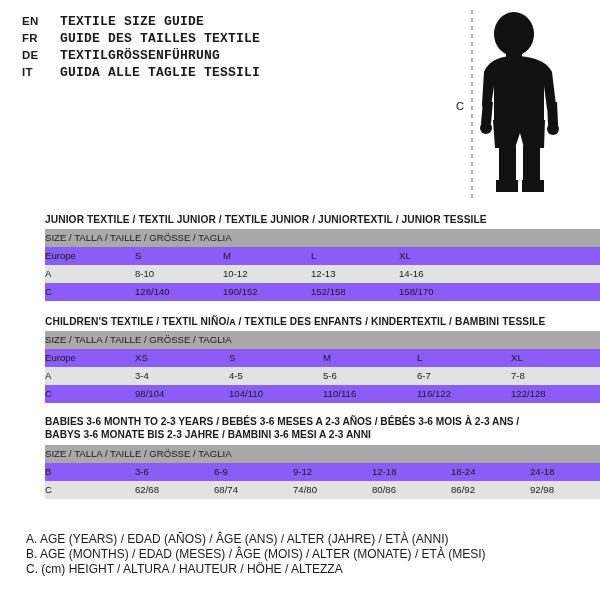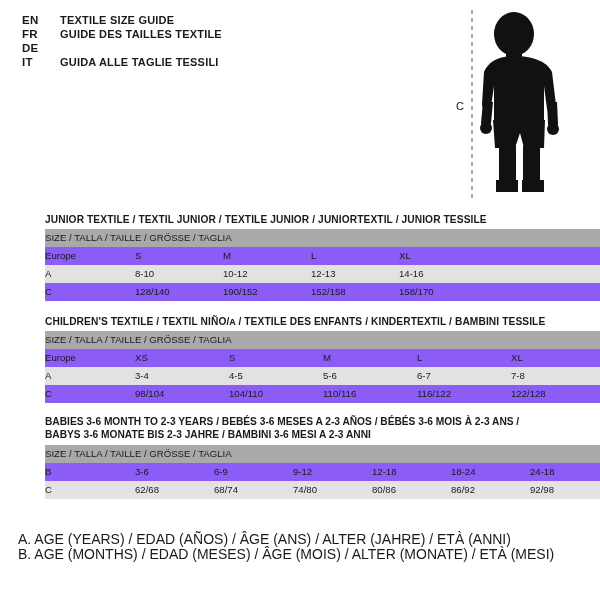--- a/index.html
+++ b/index.html
@@ -34,23 +34,24 @@
     align-items: baseline;
     margin-bottom: 2px;
   }
   .lang-code {
     width: 38px;
     font-size: 11.5px;
     font-weight: bold;
     letter-spacing: 0.3px;
   }
   .lang-title {
-    font-size: 11px;
+    font-size: 13px;
     font-weight: bold;
     letter-spacing: 0.2px;
+    font-family: Liberation Mono, monospace;
   }
 
   
   .figure {
     position: absolute;
     top: 8px;
     left: 452px;
     width: 140px;
     height: 195px;
   }
@@ -95,42 +96,43 @@
   tr.shade td {
     background: #e2e2e2;
   }
   tr.plain td {
     background: #8b5cf6;
   }
 
   
   .legend {
     position: absolute;
-    left: 18px;
-    font-size: 14px;
+    left: 26px;
+    font-size: 12px;
     line-height: 15px;
   }
   .legend div { white-space: nowrap; }
 </style>
 </head>
 <body>
 
 <div class="page">
 
   <div class="header">
     <div class="lang-row">
       <div class="lang-code">EN</div>
       <div class="lang-title">TEXTILE SIZE GUIDE</div>
     </div>
     <div class="lang-row">
       <div class="lang-code">FR</div>
       <div class="lang-title">GUIDE DES TAILLES TEXTILE</div>
     </div>
     <div class="lang-row">
       <div class="lang-code">DE</div>
+      <div class="lang-title">TEXTILGRÖSSENFÜHRUNG</div>
     </div>
     <div class="lang-row">
       <div class="lang-code">IT</div>
       <div class="lang-title">GUIDA ALLE TAGLIE TESSILI</div>
     </div>
   </div>
 
   <div class="figure">
     <svg width="140" height="195" viewBox="0 0 140 195" xmlns="http://www.w3.org/2000/svg">
 
@@ -299,15 +301,16 @@
           <td>86/92</td>
           <td>92/98</td>
         </tr>
       </tbody>
     </table>
   </div>
 
   <div class="legend" style="top:532px;">
     <div>A. AGE (YEARS) / EDAD (AÑOS) / ÂGE (ANS) / ALTER (JAHRE) / ETÀ (ANNI)</div>
     <div>B. AGE (MONTHS) / EDAD (MESES) / ÂGE (MOIS) / ALTER (MONATE) / ETÀ (MESI)</div>
+    <div>C. (cm) HEIGHT / ALTURA / HAUTEUR / HÖHE / ALTEZZA</div>
   </div>
 
 </div>
 
 </body></html>

